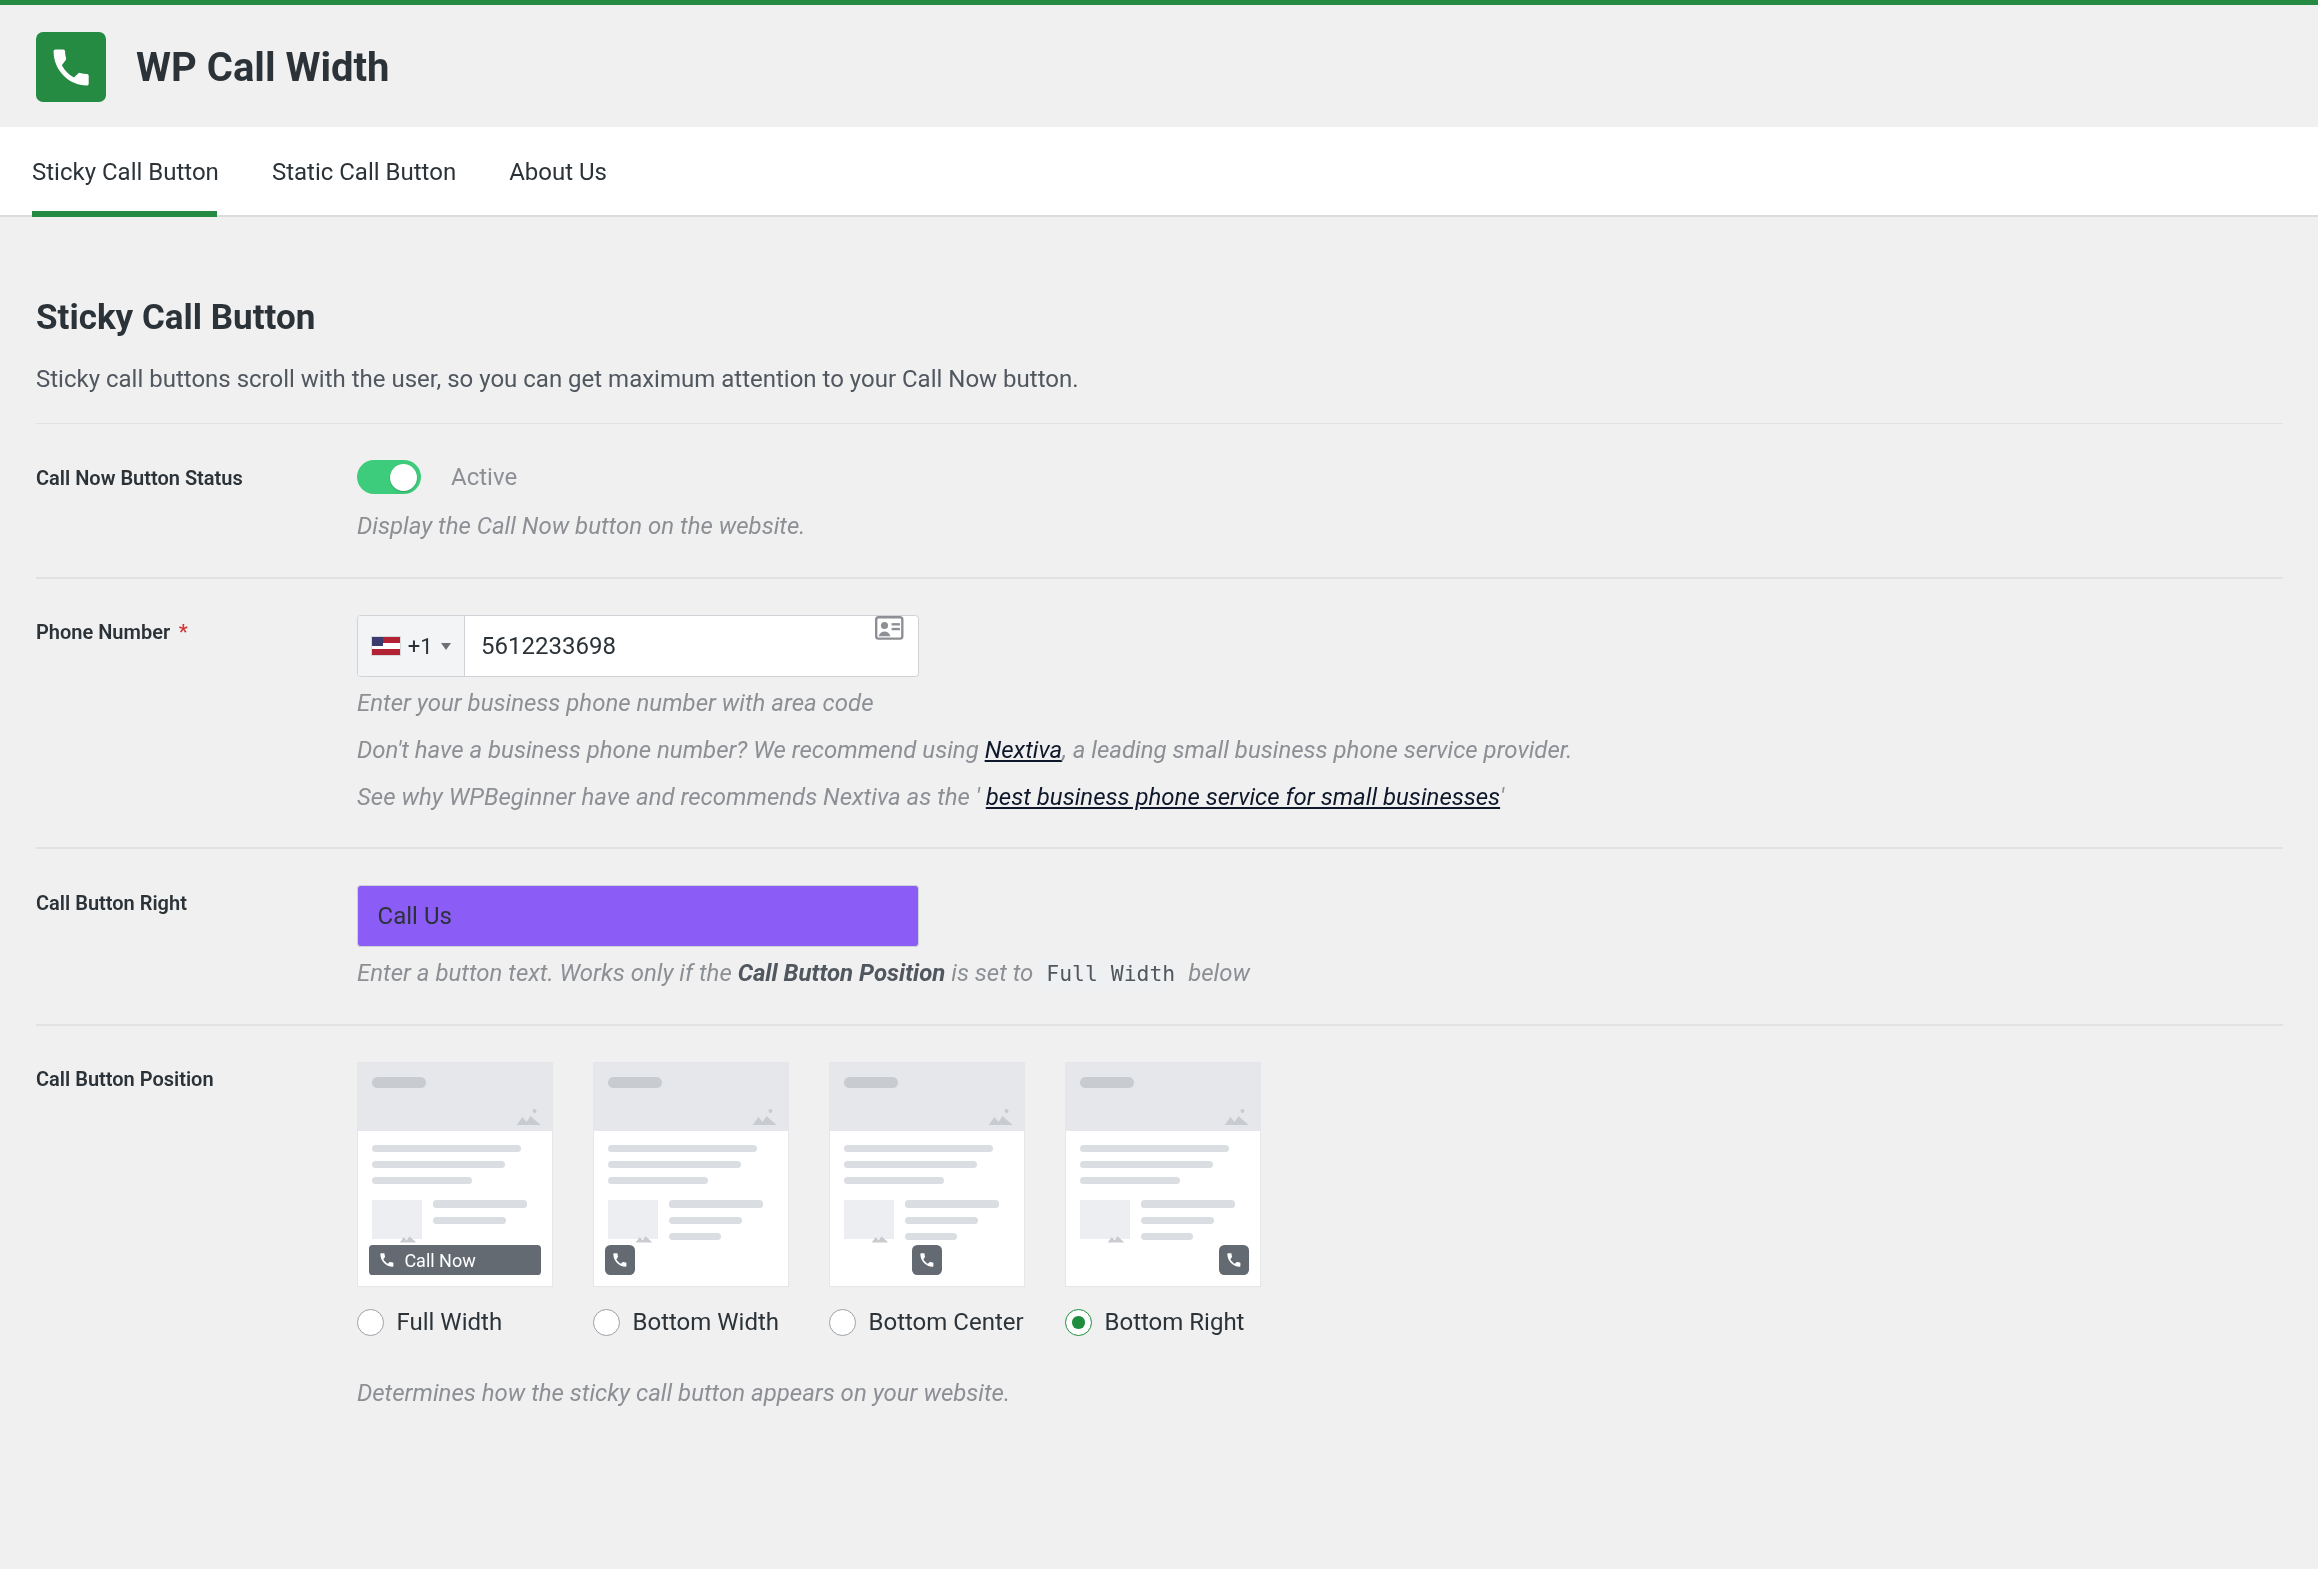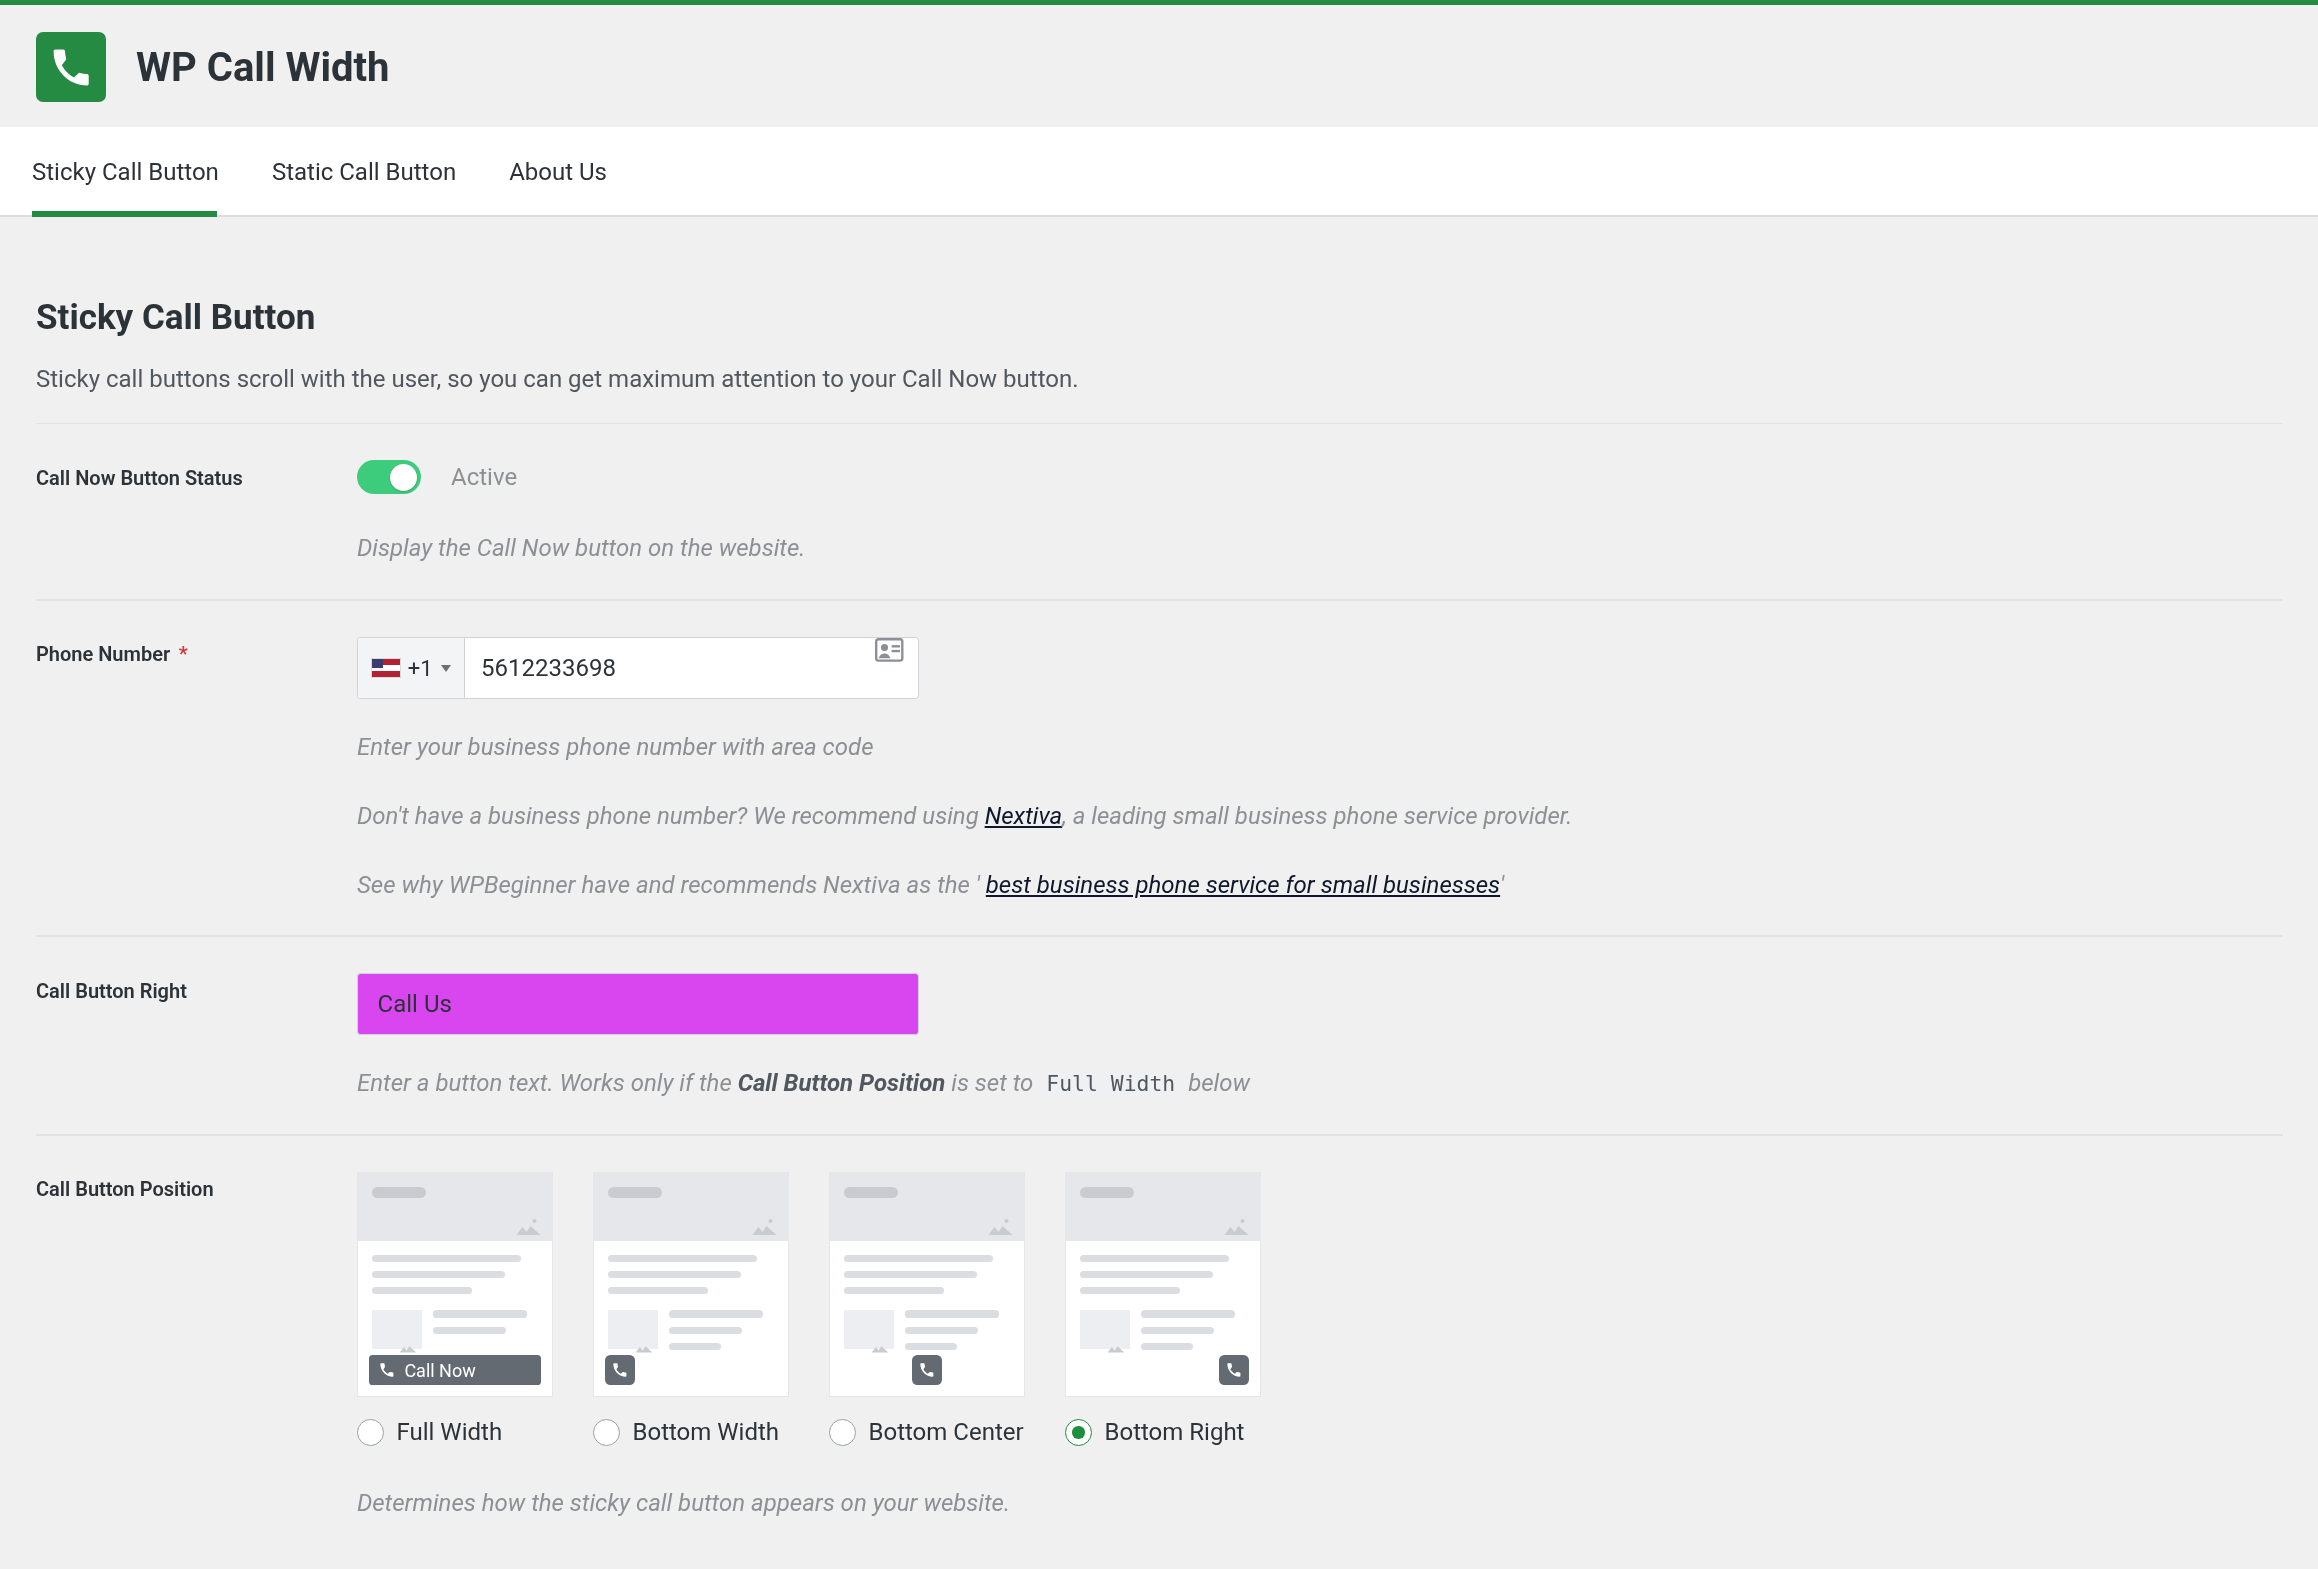--- a/index.html
+++ b/index.html
@@ -24,21 +24,21 @@
   .section-title { font-size: 35px; font-weight: 700; color: #2c3338; margin-top: 39px; }
   .section-desc { font-size: 24px; color: #50575e; margin-top: 27px; }
 
   .divider { height: 1.8px; background: #e2e2e4; margin: 30px 0 36px 0; }
 
   .row { display: flex; align-items: flex-start; }
   .label { width: 321px; font-size: 20px; font-weight: 600; color: #2c3338; padding-top: 5.4px; }
   .label .req { color: #d63638; margin-left: 3.6px; }
 
   .field { flex: 1; }
-  .help { font-size: 24px; color: #8c8f94; font-style: italic; margin-top: 28px; line-height: 1.7; }
+  .help { font-size: 24px; color: #8c8f94; font-style: italic; margin-top: 6px; line-height: 1.7; }
   .help .strong { color: #50575e; font-weight: 700; font-style: italic; }
   .help code { font-style: normal; background:#eff0f1; padding: 1.8px 7.1px; font-family: ui-monospace, Menlo, Consolas, monospace; font-size: 21.4px; color:#50575e; border-radius:3.6px;}
   .help a { color: #0f172a; text-decoration: underline; font-style: italic; }
 
   
   .toggle { display: inline-flex; align-items: center; }
   .switch { width: 64px; height: 34px; background: #3dcc7b; border-radius: 36px; position: relative; }
   .switch .knob { position: absolute; right: 3.6px; top: 3.6px; width: 27px; height: 27px; background: #fff; border-radius: 50%; box-shadow: 0 0.9px 1.8px rgba(0,0,0,.2); }
   .toggle-label { margin-left: 30px; font-size: 24px; color: #8c8f94; }
 
@@ -50,21 +50,21 @@
   .flag::before { top:0; height:33%; background:#b22234; }
   .flag::after { bottom:0; height:33%; background:#b22234; }
   .flag .m { position:absolute; top:33%; height:34%; left:0; right:0; background:#fff; }
   .flag .b { position:absolute; top:0; left:0; width:40%; height:50%; background:#3c3b6e; }
   .dialcode { font-size: 22px; color:#2c3338; }
   .chev { width:0; height:0; border-left:5.4px solid transparent; border-right:5.4px solid transparent; border-top:7.1px solid #6c7076; margin-left:1.8px; }
   .phone-number { flex:1; padding: 0 16px; font-size: 24px; color:#2c3338; display:flex; align-items:center; }
   .phone-icon { width: 28.5px; height: 25px; margin-right: 14.3px; color:#8c8f94; }
 
   
-  .text-input { width: 562px; height: 62px; border: 0.9px solid #cfd3d8; border-radius: 3.6px; background:#d946ef; display:flex; align-items:center; padding:0 19.6px; font-size:24px; color:#2c3338; }
+  .text-input { width: 562px; height: 62px; border: 0.9px solid #cfd3d8; border-radius: 3.6px; background:#8b5cf6; display:flex; align-items:center; padding:0 19.6px; font-size:24px; color:#2c3338; }
 
   
   .pos-options { display:flex; gap: 40px; }
   .pos-option { width: 196px; }
   .preview { width: 196px; height: 225px; border:0.9px solid #e4e6e9; background:#fff; position:relative; overflow:hidden; }
   .pv-head { height: 68px; background:#e5e7ea; position:relative; }
   .pv-head .t { position:absolute; left:14.3px; top:14.3px; width:54px; height:10.7px; background:#c8cbcf; border-radius:7.1px; }
   .pv-head .img { position:absolute; right:10.7px; bottom:9px; width:25px; height:18px; }
   .pv-head .img svg { width:25px; height:18px; fill:#c8cbcf; }
   .pv-body { padding: 14.3px; }

